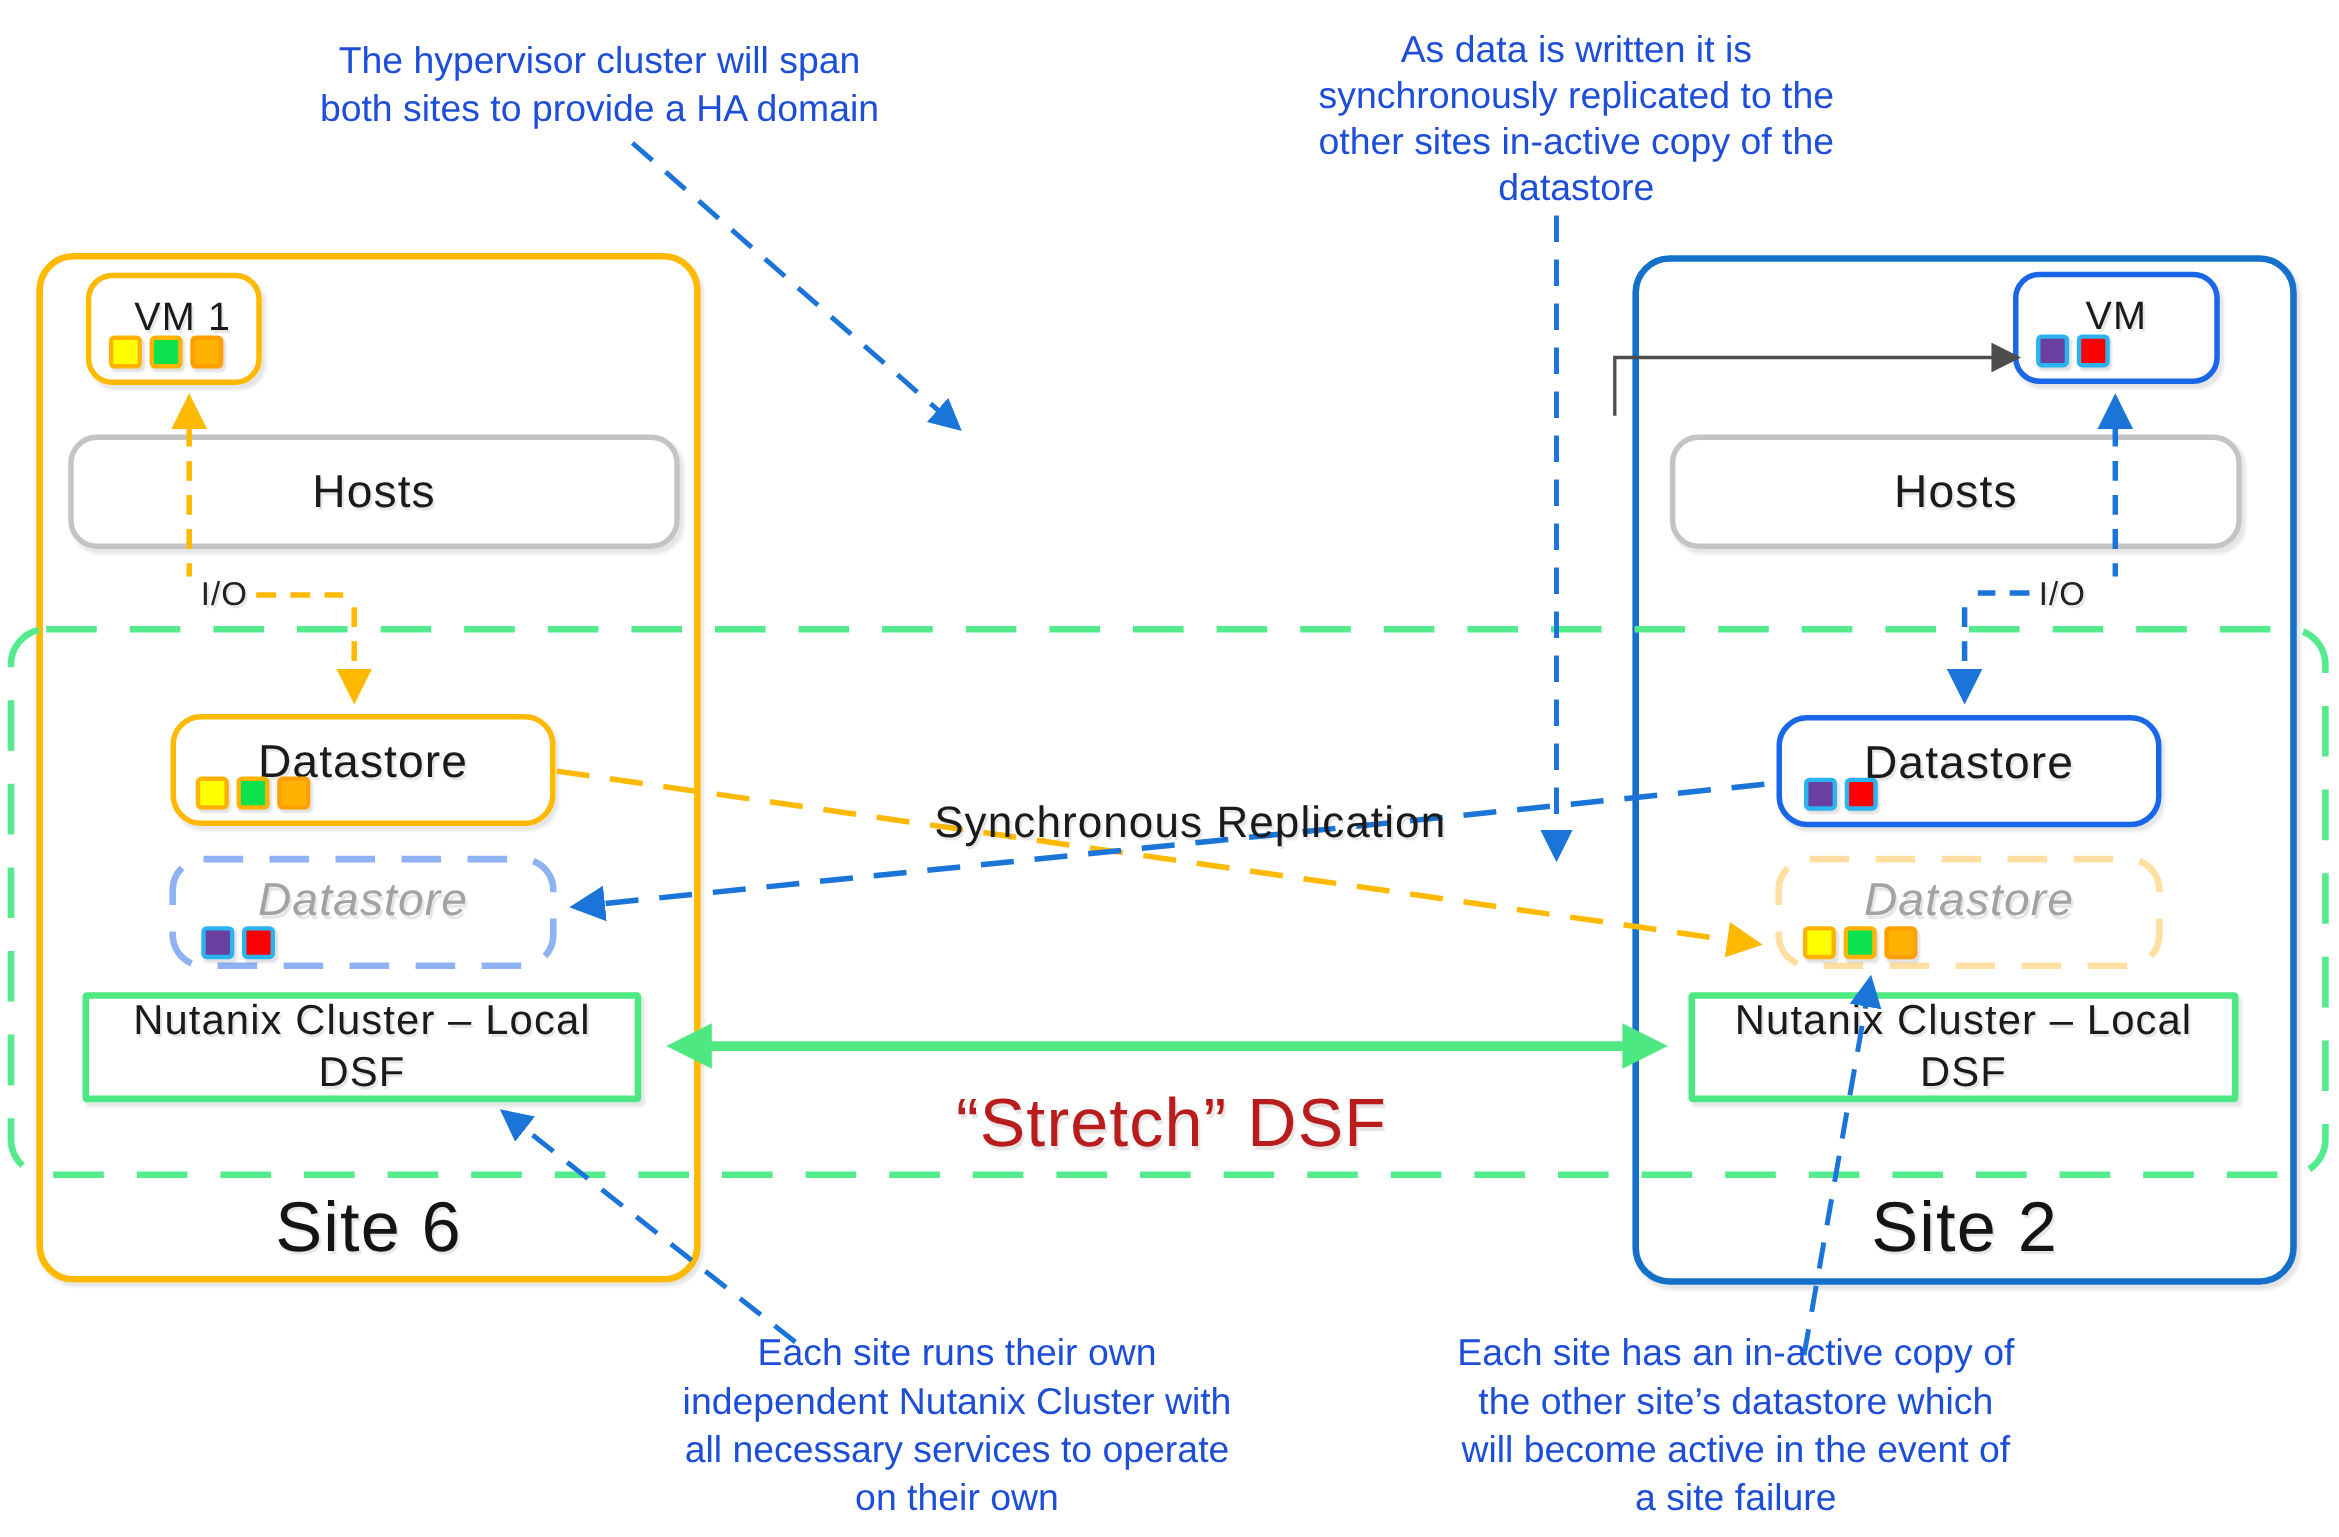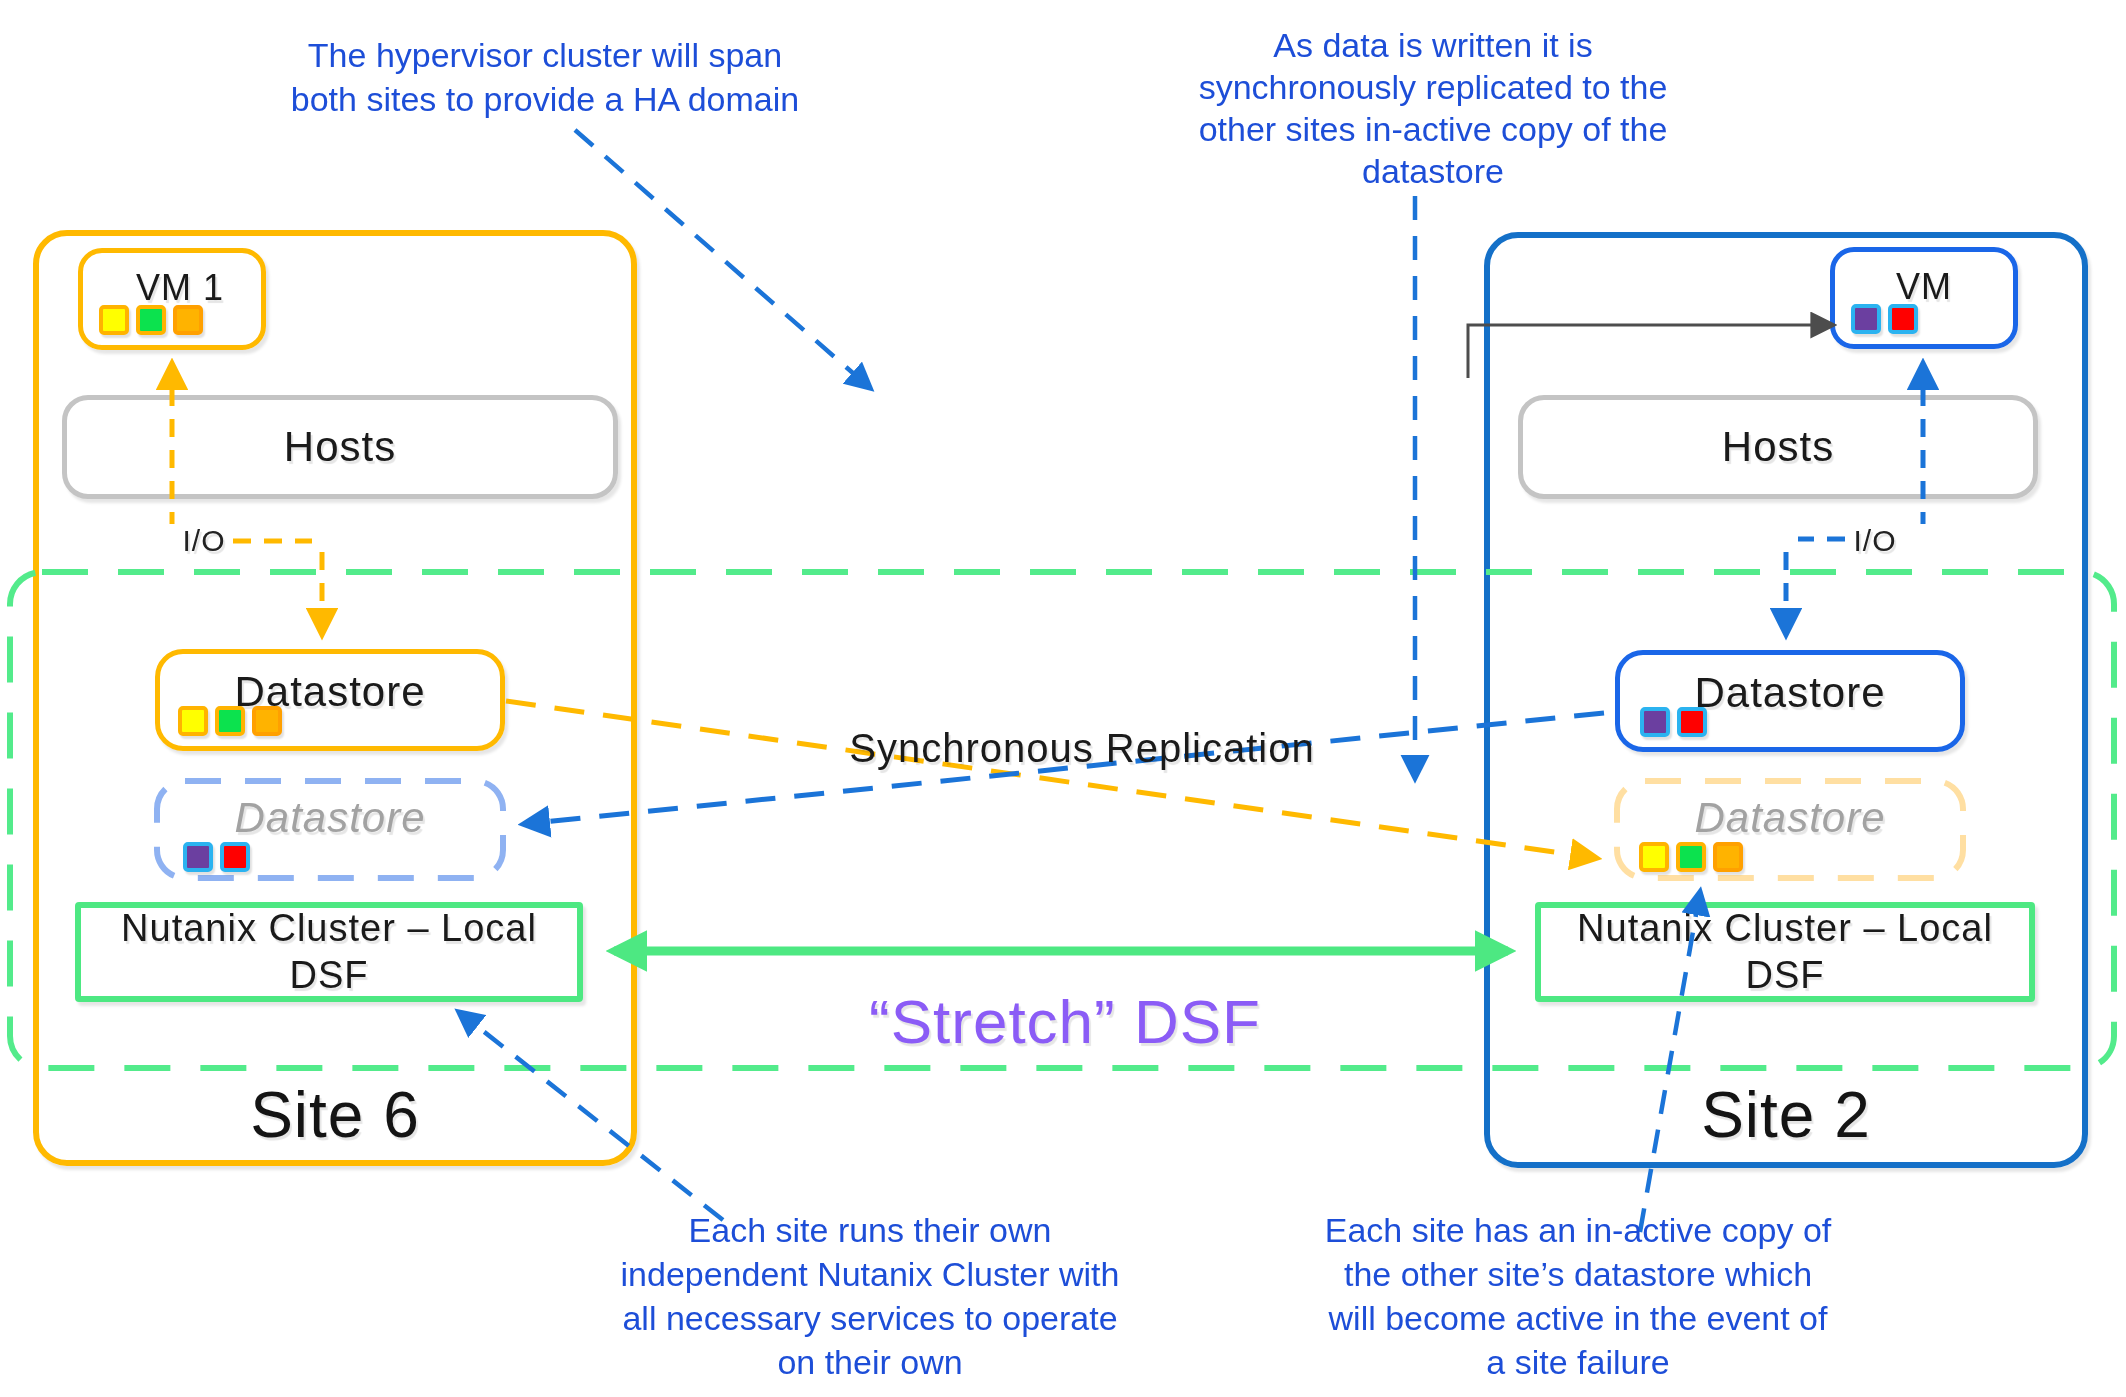--- a/index.html
+++ b/index.html
@@ -17,21 +17,21 @@
   .site1-box{left:33px;top:230px;width:604px;height:936px;border:6px solid #ffb900;border-radius:34px;}
   .site2-box{left:1484px;top:232px;width:604px;height:936px;border:6px solid #1470c8;border-radius:34px;}
   .hyp-band{left:6px;top:380px;width:2112px;height:134px;border:6px solid #2287e8;border-radius:28px;
             display:flex;align-items:center;justify-content:center;}
   .hyp-label{font-size:72px;letter-spacing:2px;color:#141414;}
   .hosts-box{border:5px solid #c4c4c4;border-radius:26px;display:flex;align-items:center;justify-content:center;
              font-size:42px;letter-spacing:1px;}
   .hosts1{left:62px;top:395px;width:556px;height:104px;}
   .hosts2{left:1518px;top:395px;width:520px;height:104px;}
   .vm-box{border-radius:24px;text-align:center;font-size:36px;letter-spacing:1px;padding-top:14px;}
-  .vm1{left:78px;top:248px;width:188px;height:102px;border:5px solid #ffb900;padding-left:16px;}
+  .vm1{left:78px;top:248px;width:160px;height:102px;border:5px solid #ffb900;padding-left:16px;}
   .vm2{left:1830px;top:247px;width:188px;height:102px;border:5px solid #1a66e8;}
   .ds-box{border-radius:28px;text-align:center;font-size:42px;letter-spacing:1px;padding-top:14px;}
   .ds1a{left:155px;top:649px;width:350px;height:102px;border:5px solid #ffb900;}
   .ds2a{left:1615px;top:650px;width:350px;height:102px;border:5px solid #1a66e8;}
   .nx-box{border:6px solid #4de882;border-radius:4px;display:flex;align-items:center;justify-content:center;
           font-size:38px;line-height:47px;letter-spacing:1px;text-align:center;white-space:pre-line;}
   .nx1{left:75px;top:902px;width:508px;height:100px;}
   .nx2{left:1535px;top:902px;width:500px;height:100px;}
 
   
@@ -54,21 +54,21 @@
   .annot2{left:1128px;top:24px;width:610px;line-height:42px;}
   .annot3{left:530px;top:1208px;width:680px;}
   .annot4{left:1258px;top:1208px;width:640px;}
   .site-label{font-size:64px;letter-spacing:1px;text-align:center;color:#141414;}
   .site1-label{left:33px;top:1078px;width:604px;}
   .site2-label{left:1484px;top:1078px;width:604px;}
   .io-label{font-size:30px;letter-spacing:1px;text-align:center;width:80px;color:#222;}
   .io1{left:164px;top:524px;}
   .io2{left:1835px;top:524px;}
   .sync-label{left:782px;top:726px;width:600px;text-align:center;font-size:40px;letter-spacing:1px;}
-  .stretch-label{left:760px;top:986px;width:610px;text-align:center;font-size:62px;letter-spacing:1px;color:#8b5cf6;}
+  .stretch-label{left:760px;top:986px;width:610px;text-align:center;font-size:62px;letter-spacing:1px;color:#b91c1c;}
 
   svg.overlay{position:absolute;left:0;top:0;pointer-events:none;}
 </style>
 </head>
 <body>
 
 <div class="canvas">
 
   <div class="box site1-box shadow"></div>
   <div class="box site2-box shadow"></div>

